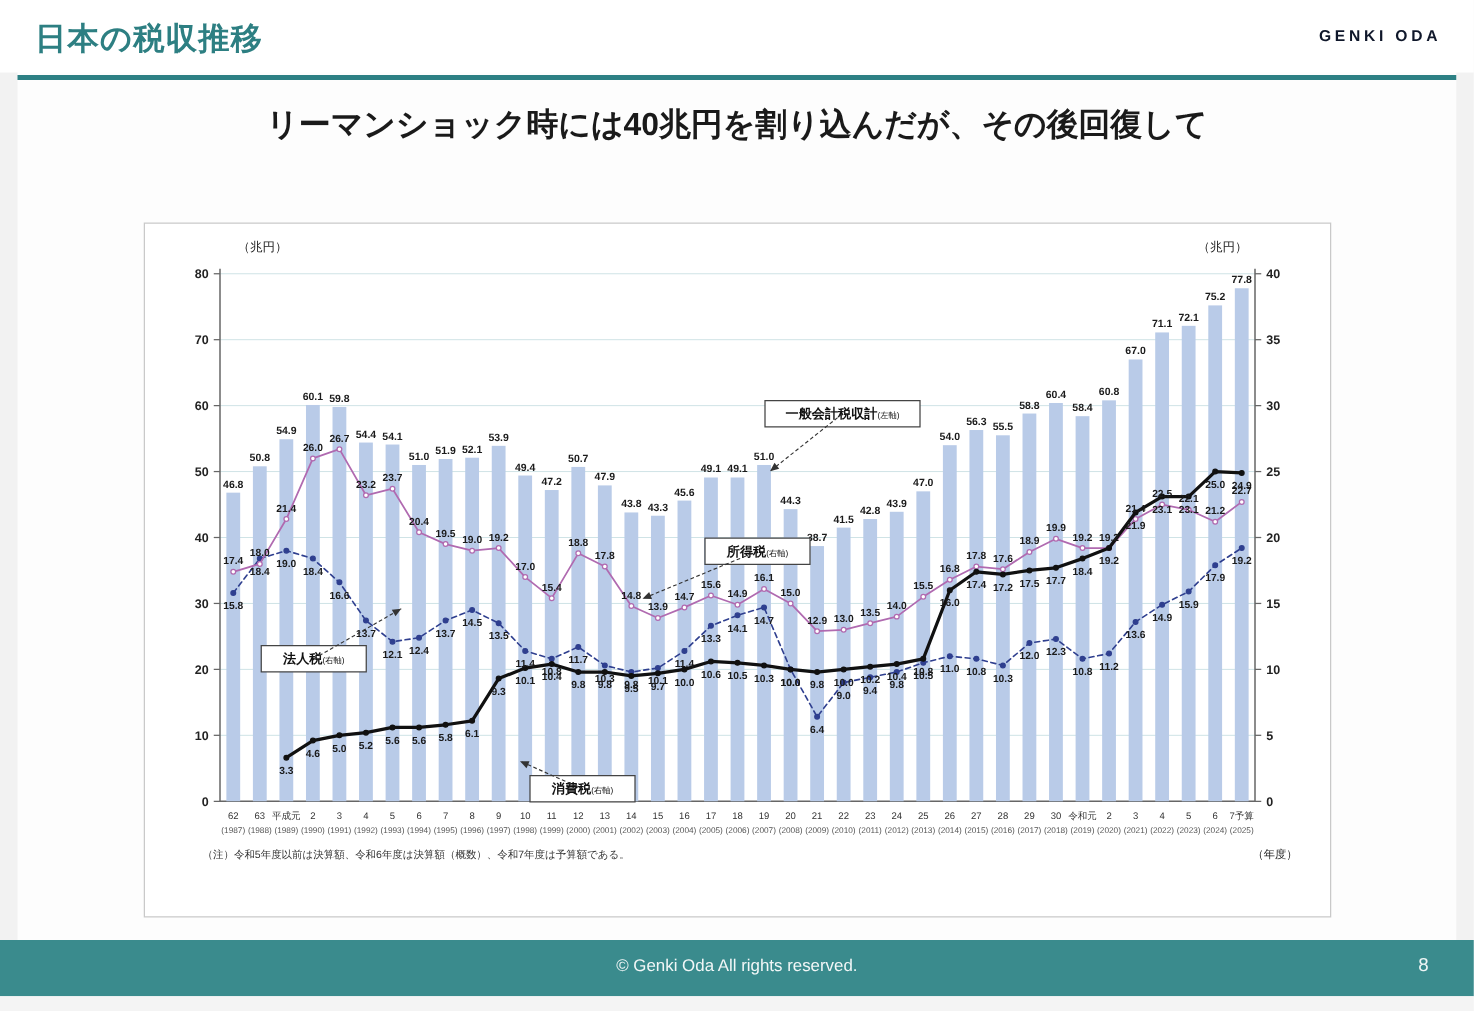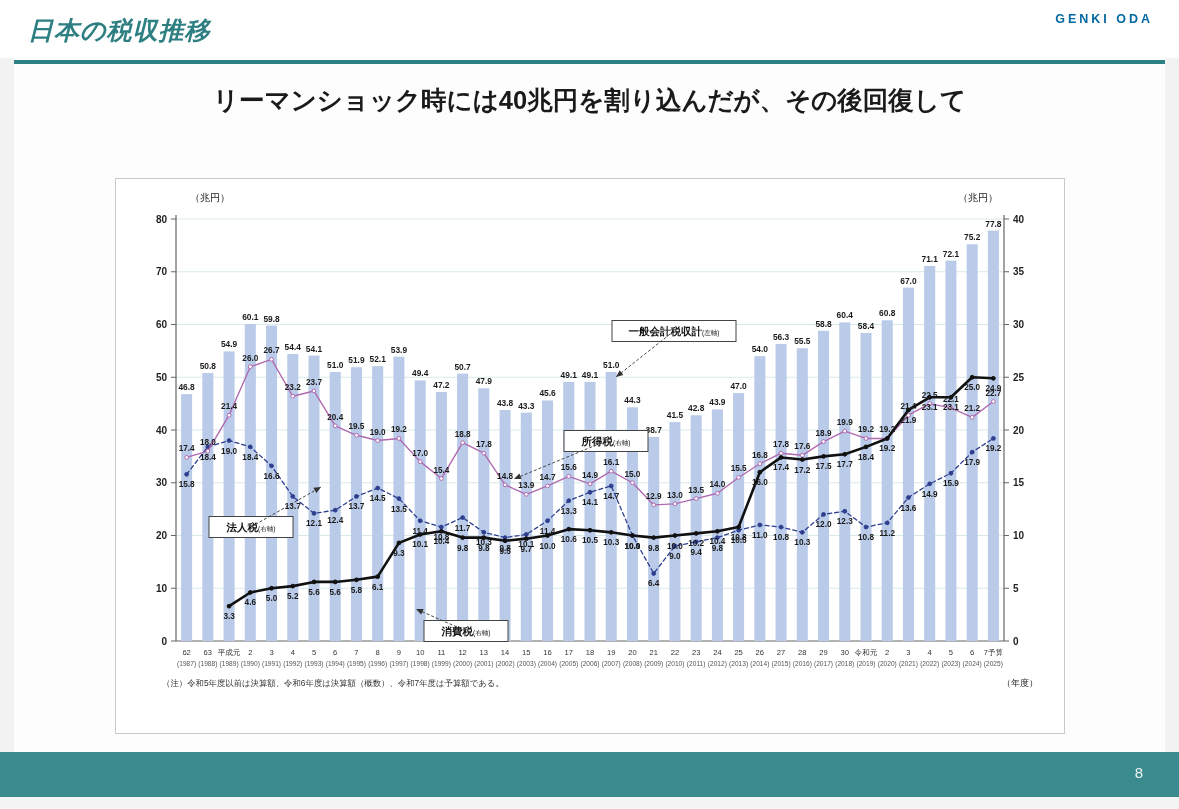--- a/index.html
+++ b/index.html
@@ -17,25 +17,24 @@
   }
   
   .header{
     position:absolute;left:0;top:0;width:1179px;height:58px;
     background:#ffffff;
   }
   .header-title{
     position:absolute;left:28px;top:14px;
     font-size:25px;font-weight:700;color:#2d7f82;letter-spacing:1px;
     white-space:nowrap;
-    font-style:italic;
   }
   .header-brand{
-    position:absolute;right:26px;top:12px;
-    font-size:12.5px;font-weight:700;color:#0369a1;letter-spacing:3px;
+    position:absolute;right:26px;top:22px;
+    font-size:12.5px;font-weight:700;color:#0f172a;letter-spacing:3px;
     white-space:nowrap;
   }
   .header-rule{
     position:absolute;left:14px;top:60px;width:1151px;height:4px;
     background:#2d8084;
   }
   
   .headline{
     position:absolute;left:0;top:82px;width:1179px;
     text-align:center;line-height:1.42;
@@ -558,17 +557,18 @@
             <rect x="308" y="441.5" width="84" height="21" fill="#ffffff" stroke="#444" stroke-width="1"></rect>
             <text x="350" y="455.6" font-size="10.5" text-anchor="middle" font-family="&quot;Liberation Sans&quot;,&quot;DejaVu Sans&quot;,sans-serif" fill="#111" font-weight="bold">消費税<tspan font-size="6.6" font-weight="normal">(右軸)</tspan></text>
             <line x1="350" y1="452" x2="300" y2="430" stroke="#333" stroke-width="0.9" stroke-dasharray="3 2"></line>
             <polygon points="300,430 307.6154210697574,430.0732252025938 305.19898938416134,435.5651153971304" fill="#333"></polygon>
           </g>
         </svg>
     </div>
   </div>
 
   <div class="footer">
+    <div class="footer-copy">© Genki Oda All rights reserved.</div>
     <div class="footer-page">8</div>
   </div>
   <div class="footer-strip"></div>
 
 </div>
 
 </body></html>

